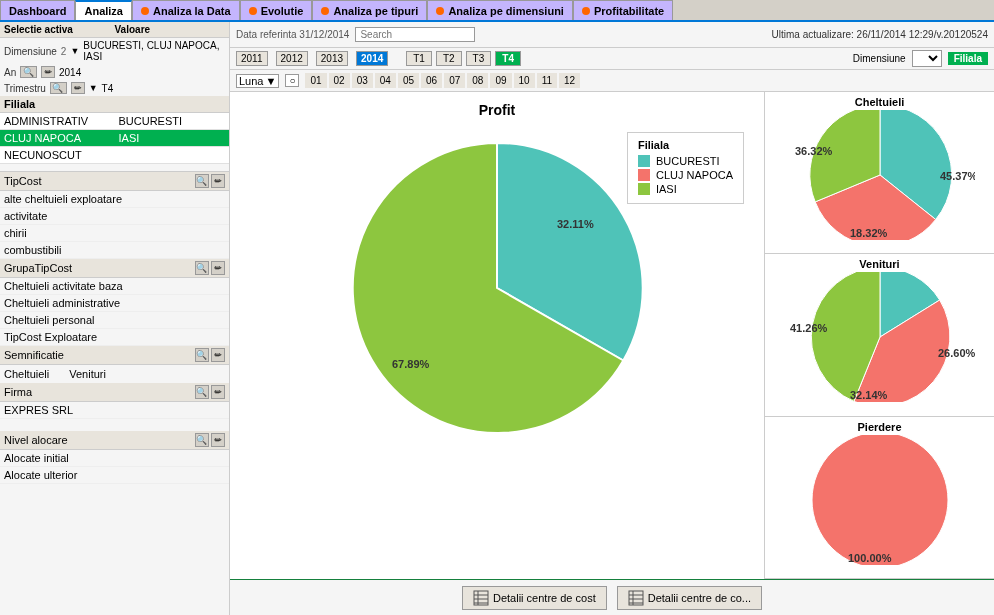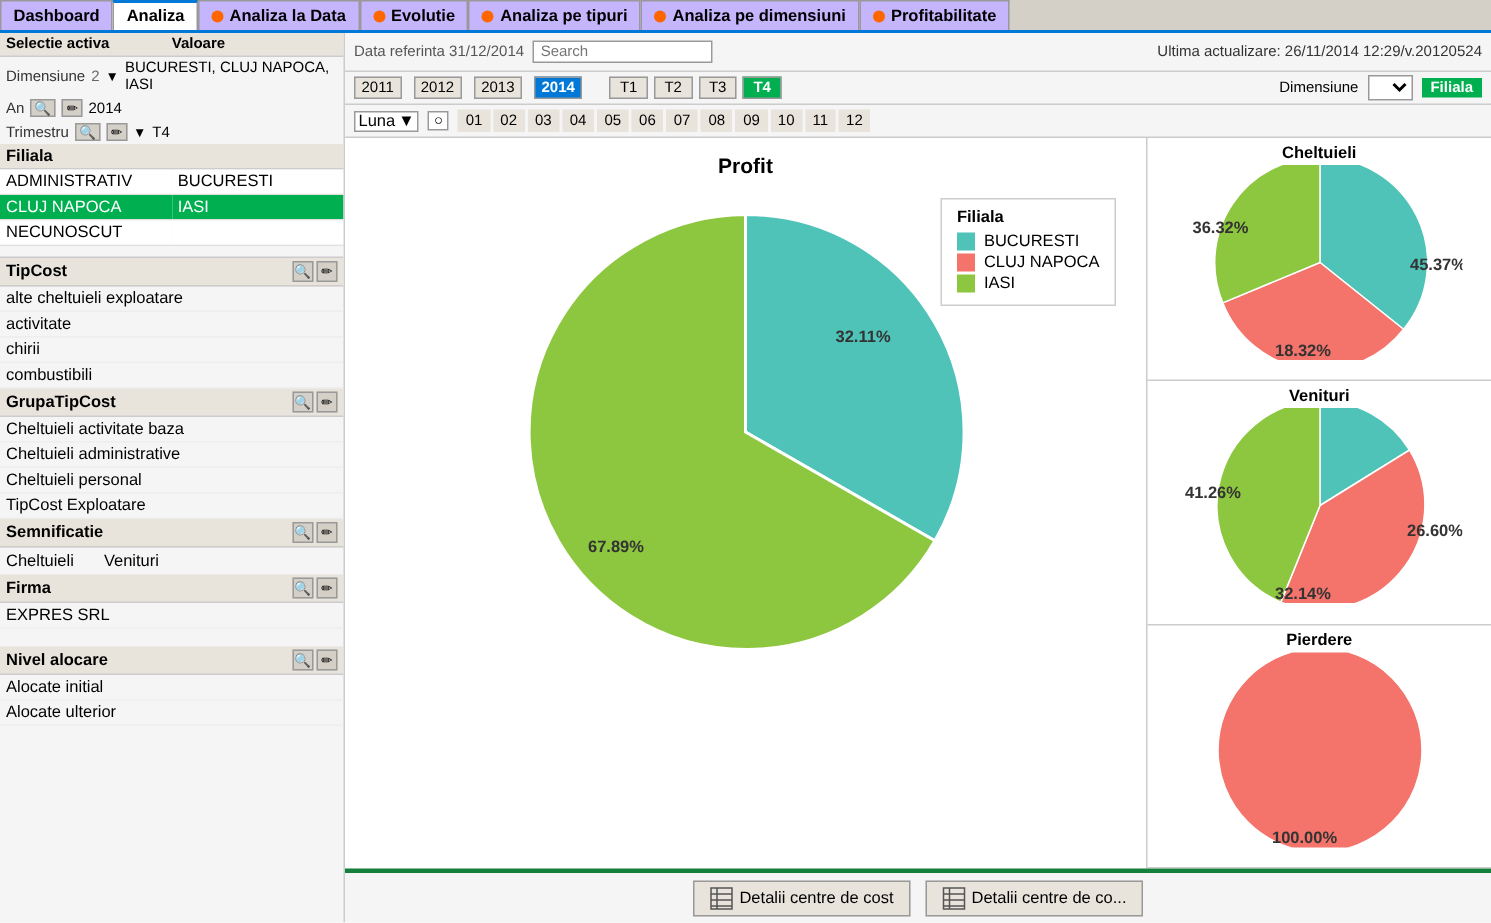--- a/index.html
+++ b/index.html
@@ -55,21 +55,21 @@
     .sidebar-header-row {
       display: flex;
       align-items: center;
       justify-content: space-between;
       padding: 2px 4px;
       background: #e8e4dc;
       border-bottom: 1px solid #ccc;
     }
 
     .sidebar-header-label {
-      font-weight: bold;
+      font-weight: normal;
       font-size: 11px;
     }
 
     .sidebar-icons {
       display: flex;
       gap: 2px;
     }
 
     .sidebar-icon-btn {
       width: 14px; height: 14px;
@@ -327,21 +327,21 @@
     }
 
     
     .bottom-bar {
       display: flex;
       align-items: center;
       justify-content: center;
       gap: 10px;
       padding: 6px;
       background: #f5f5f5;
-      border-top: 3px solid #15803d;
+      border-top: 1px solid #15803d;
       height: 36px;
     }
 
     .bottom-btn {
       display: flex;
       align-items: center;
       gap: 4px;
       padding: 3px 10px;
       border: 1px solid #999;
       background: #e8e4dc;

